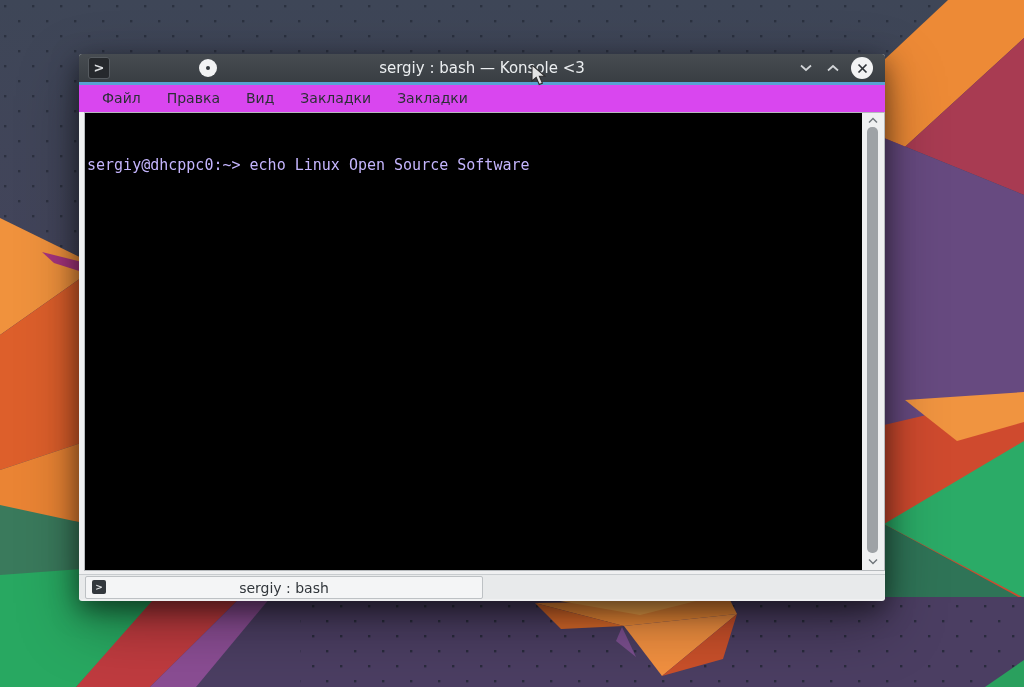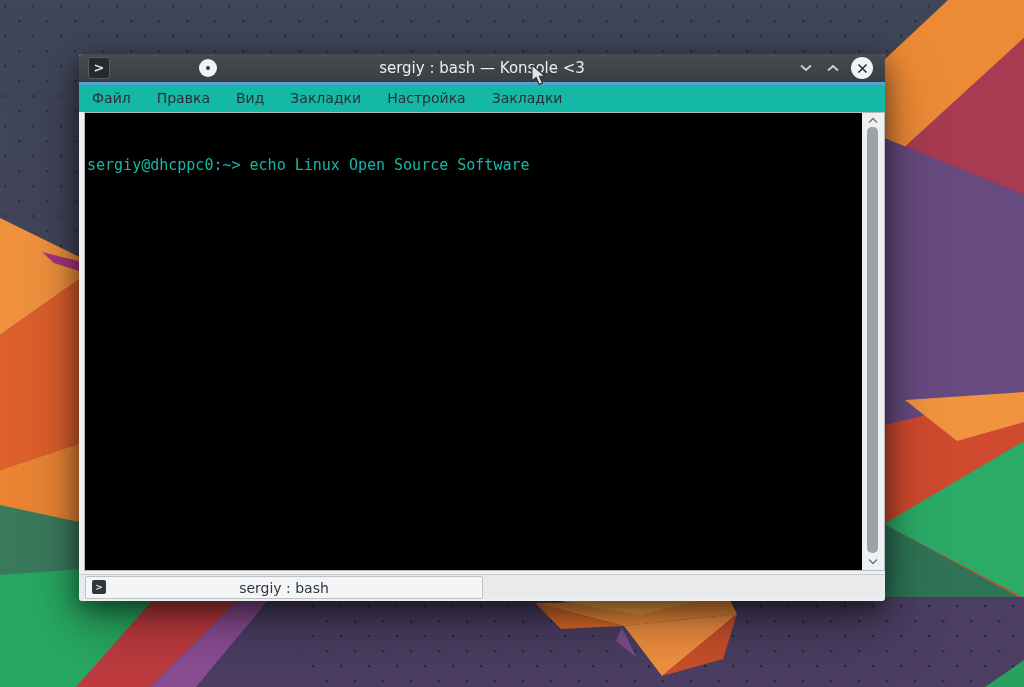--- a/index.html
+++ b/index.html
@@ -21,26 +21,26 @@
   .pin-btn{position:absolute;left:120px;top:5px;width:18px;height:18px;border-radius:50%;
     background:#f2f3f4;}
   .pin-btn::after{content:"";position:absolute;left:7px;top:7px;width:4px;height:4px;
     border-radius:50%;background:#33383d;}
   .ctl{position:absolute;top:6px;width:18px;height:16px;display:flex;align-items:center;justify-content:center;}
   .ctl.min{right:70px;} .ctl.max{right:43px;}
   .close-btn{position:absolute;right:12px;top:3px;width:22px;height:22px;border-radius:50%;
     background:#f2f3f4;display:flex;align-items:center;justify-content:center;}
   .accent-line{height:3px;background:#58a2d3;}
 
-  .menubar{height:27px;display:flex;align-items:center;padding-left:0;background:#14b8a6;}
+  .menubar{height:27px;display:flex;align-items:center;padding-left:10px;background:#d946ef;}
   .menu-item{padding:0 13px;font-size:14px;color:#2b3035;line-height:27px;cursor:default;}
 
   .content-row{margin:0 0 0 5px;height:459px;display:flex;border:1px solid #b6babd;
     box-sizing:border-box;background:#eff0f1;}
-  .terminal{flex:1;background:#000;color:#14b8a6;
+  .terminal{flex:1;background:#000;color:#c4b5fd;
     font-family:"DejaVu Sans Mono","Liberation Mono",monospace;
     font-size:15px;line-height:20px;padding:2px 0 0 2px;white-space:pre;overflow:hidden;}
   .cursor-block{display:inline-block;width:9px;height:16px;background:#b5b5b5;
     vertical-align:-3px;margin-left:9px;}
   .scroll-strip{width:22px;position:relative;background:#eff0f1;}
   .scroll-thumb{position:absolute;left:5px;top:14px;width:11px;height:426px;
     border-radius:5px;background:#9ea2a6;}
   .scroll-btn{position:absolute;left:4px;width:14px;height:10px;display:flex;
     align-items:center;justify-content:center;}
   .scroll-btn.up{top:2px;} .scroll-btn.down{bottom:4px;}
@@ -129,21 +129,20 @@
       </div>
     </div>
 
     <div class="accent-line"></div>
 
     <div class="menubar">
       <span class="menu-item">Файл</span>
       <span class="menu-item">Правка</span>
       <span class="menu-item">Вид</span>
       <span class="menu-item">Закладки</span>
-      <span class="menu-item">Настройка</span>
       <span class="menu-item">Закладки</span>
     </div>
 
     <div class="content-row">
       <div class="terminal">
         <div>sergiy@dhcppc0:~&gt; echo Linux Open Source Software</div>
       </div>
       <div class="scroll-strip">
         <div class="scroll-btn up">
           <svg width="10" height="7">

